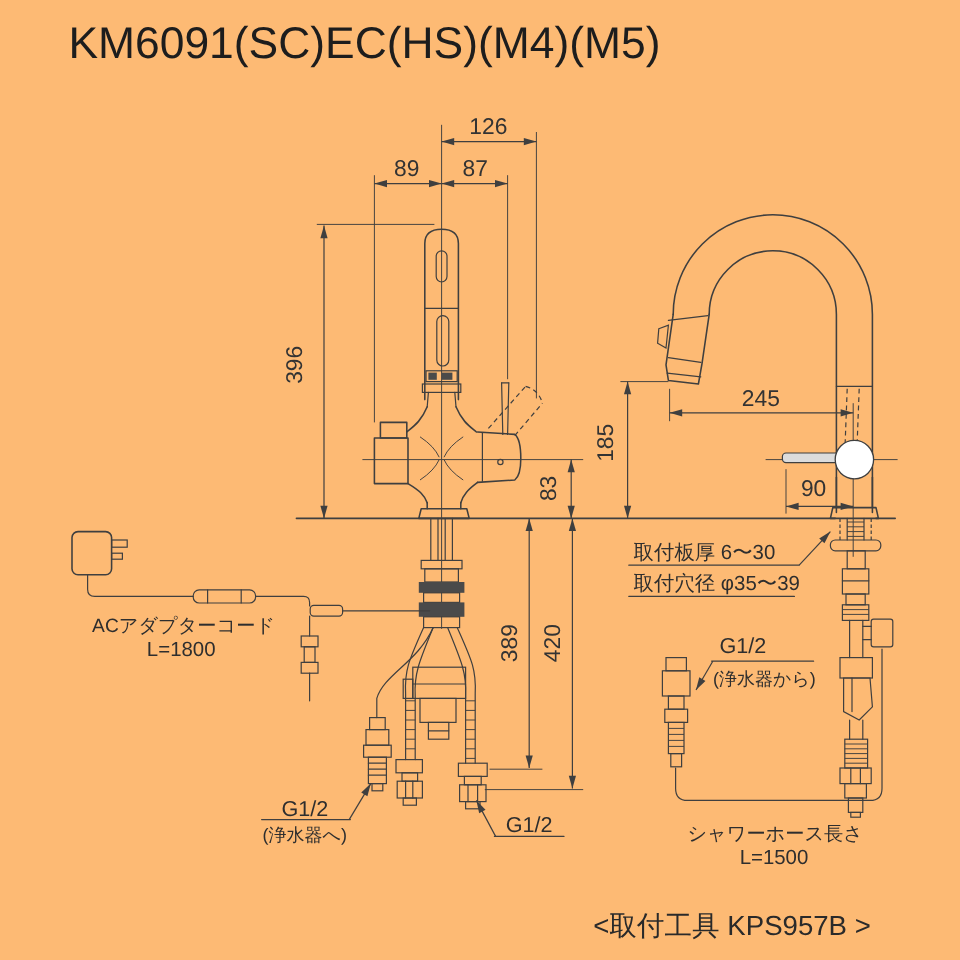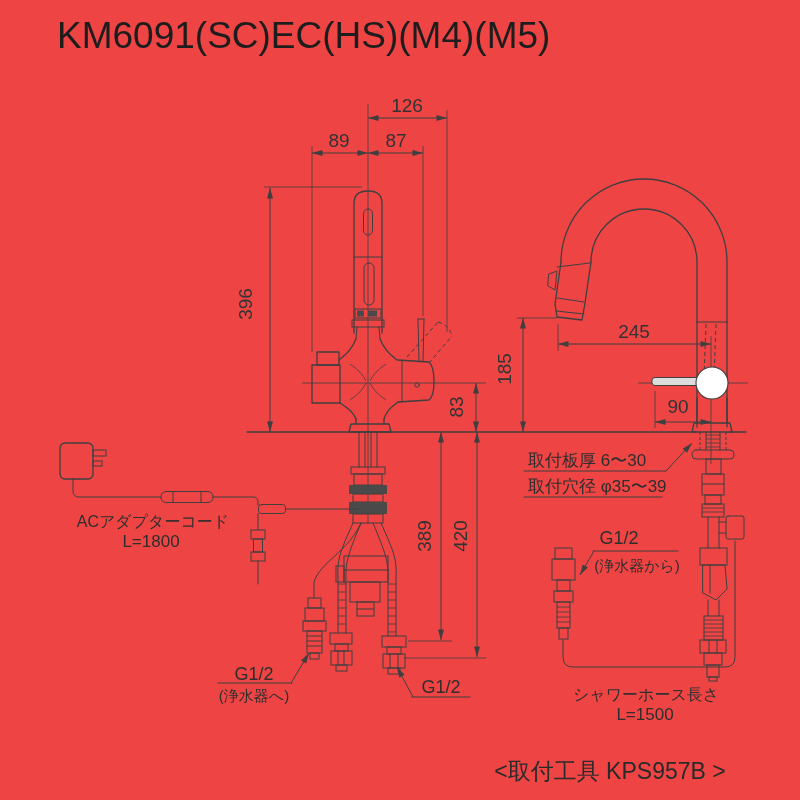--- a/index.html
+++ b/index.html
@@ -1,16 +1,16 @@
 <!DOCTYPE html>
 <html><head>
 <meta charset="utf-8">
 <style>
   html,body{margin:0;padding:0;background:#ffffff;}
-  .canvas{position:relative;width:800px;height:800px;background:#ef4444;overflow:hidden;
+  .canvas{position:relative;width:800px;height:800px;background:#fdba74;overflow:hidden;
           font-family:"Liberation Sans", sans-serif;}
   svg{position:absolute;left:0;top:0;}
   svg text{font-family:"Liberation Sans", sans-serif;fill:#2b2b2b;}
   .title-t{font-size:37px;letter-spacing:0px;fill:#1d1d1d;}
   .dim{font-size:19px;fill:#333;}
   .jp{font-size:16px;fill:#2e2e2e;}
   .jp-s{font-size:15px;fill:#2e2e2e;}
   .jp-l{font-size:17px;fill:#2e2e2e;}
   .g12{font-size:18px;fill:#2e2e2e;}
   .foot{font-size:23px;fill:#2a2a2a;}

